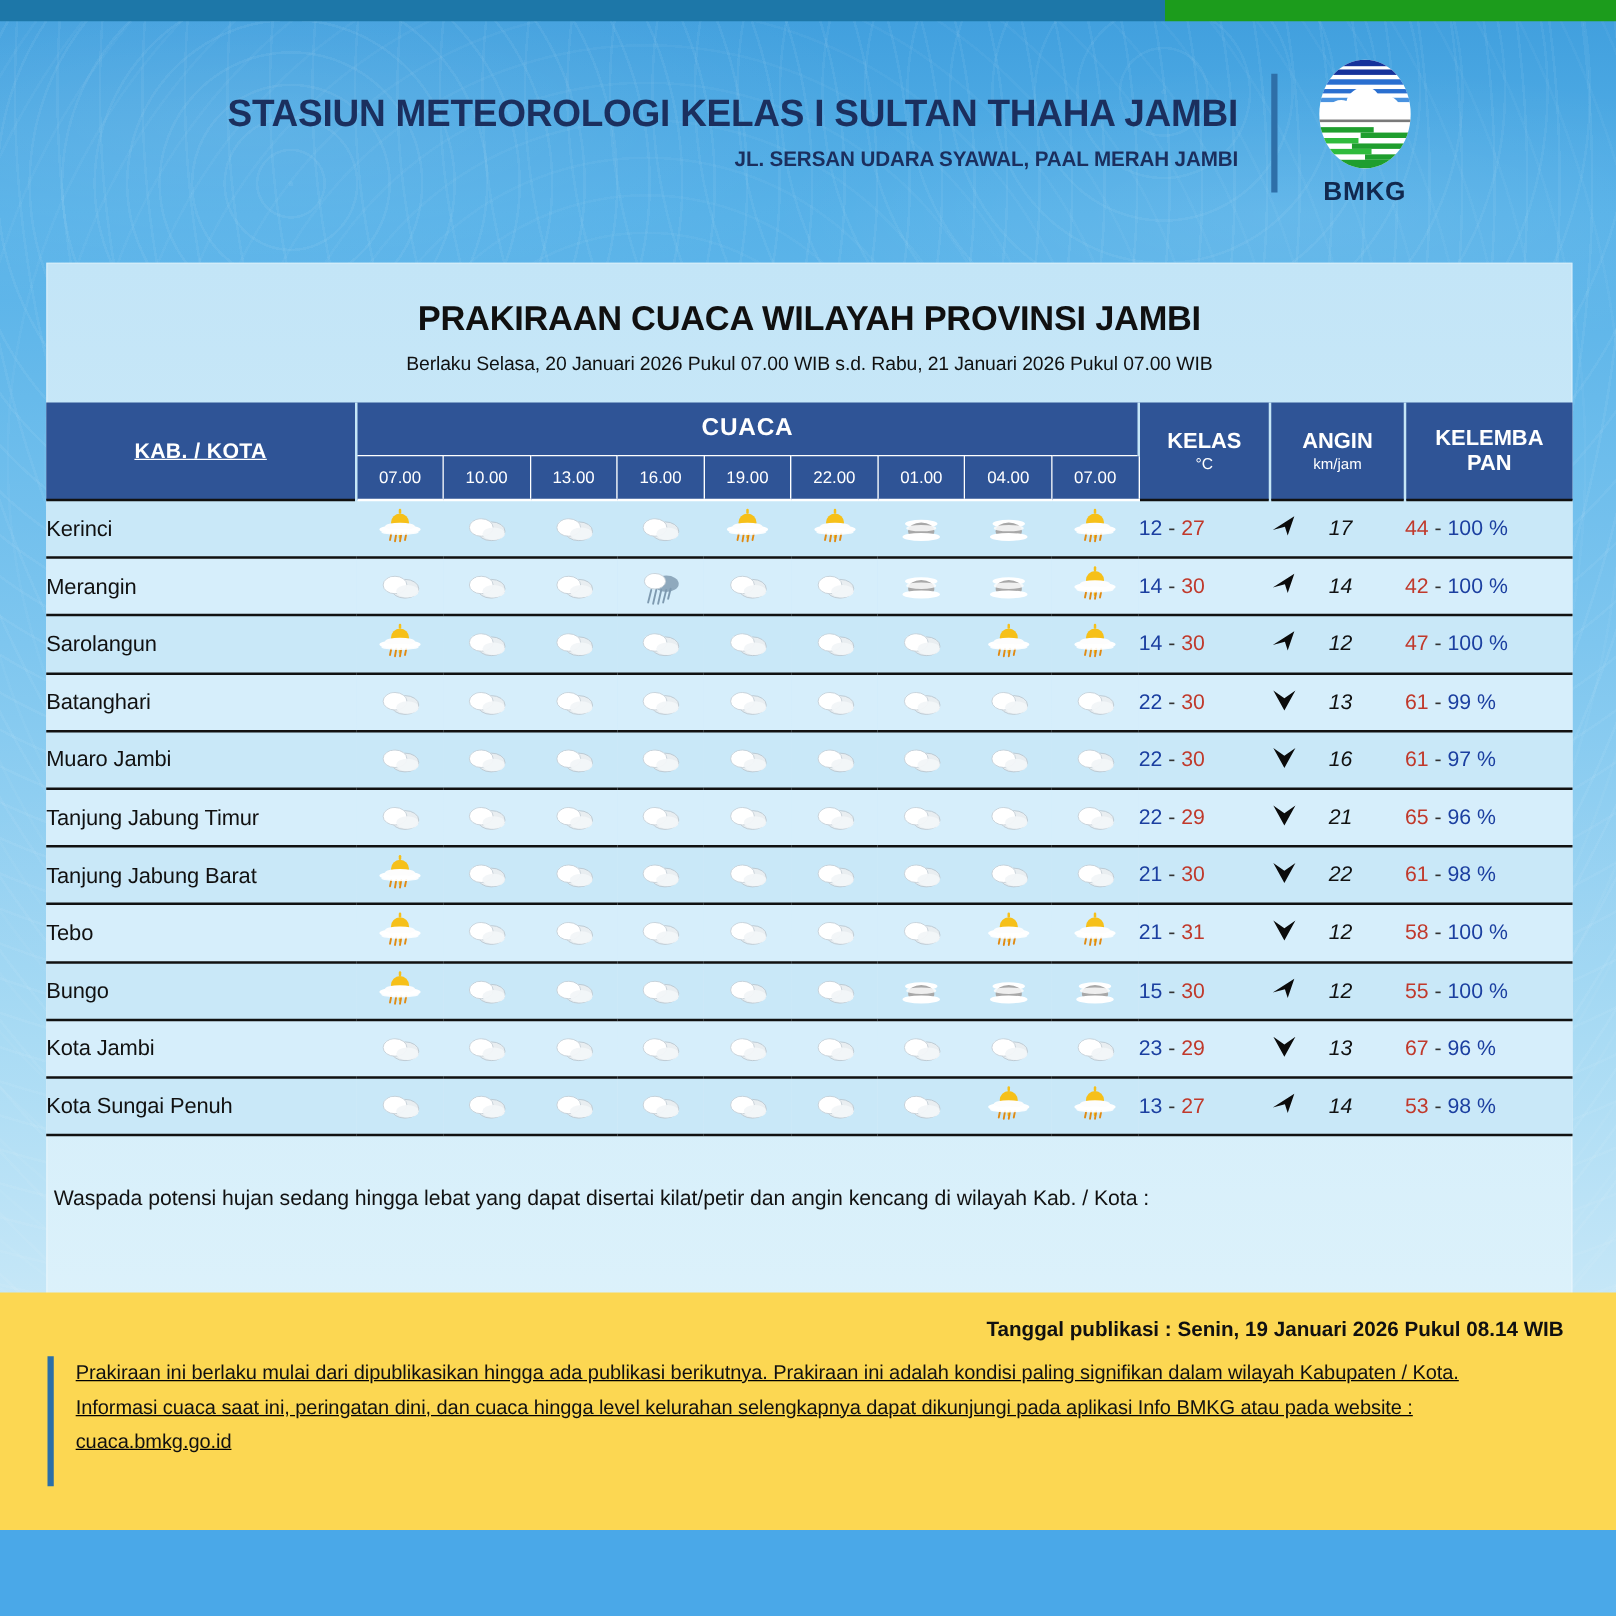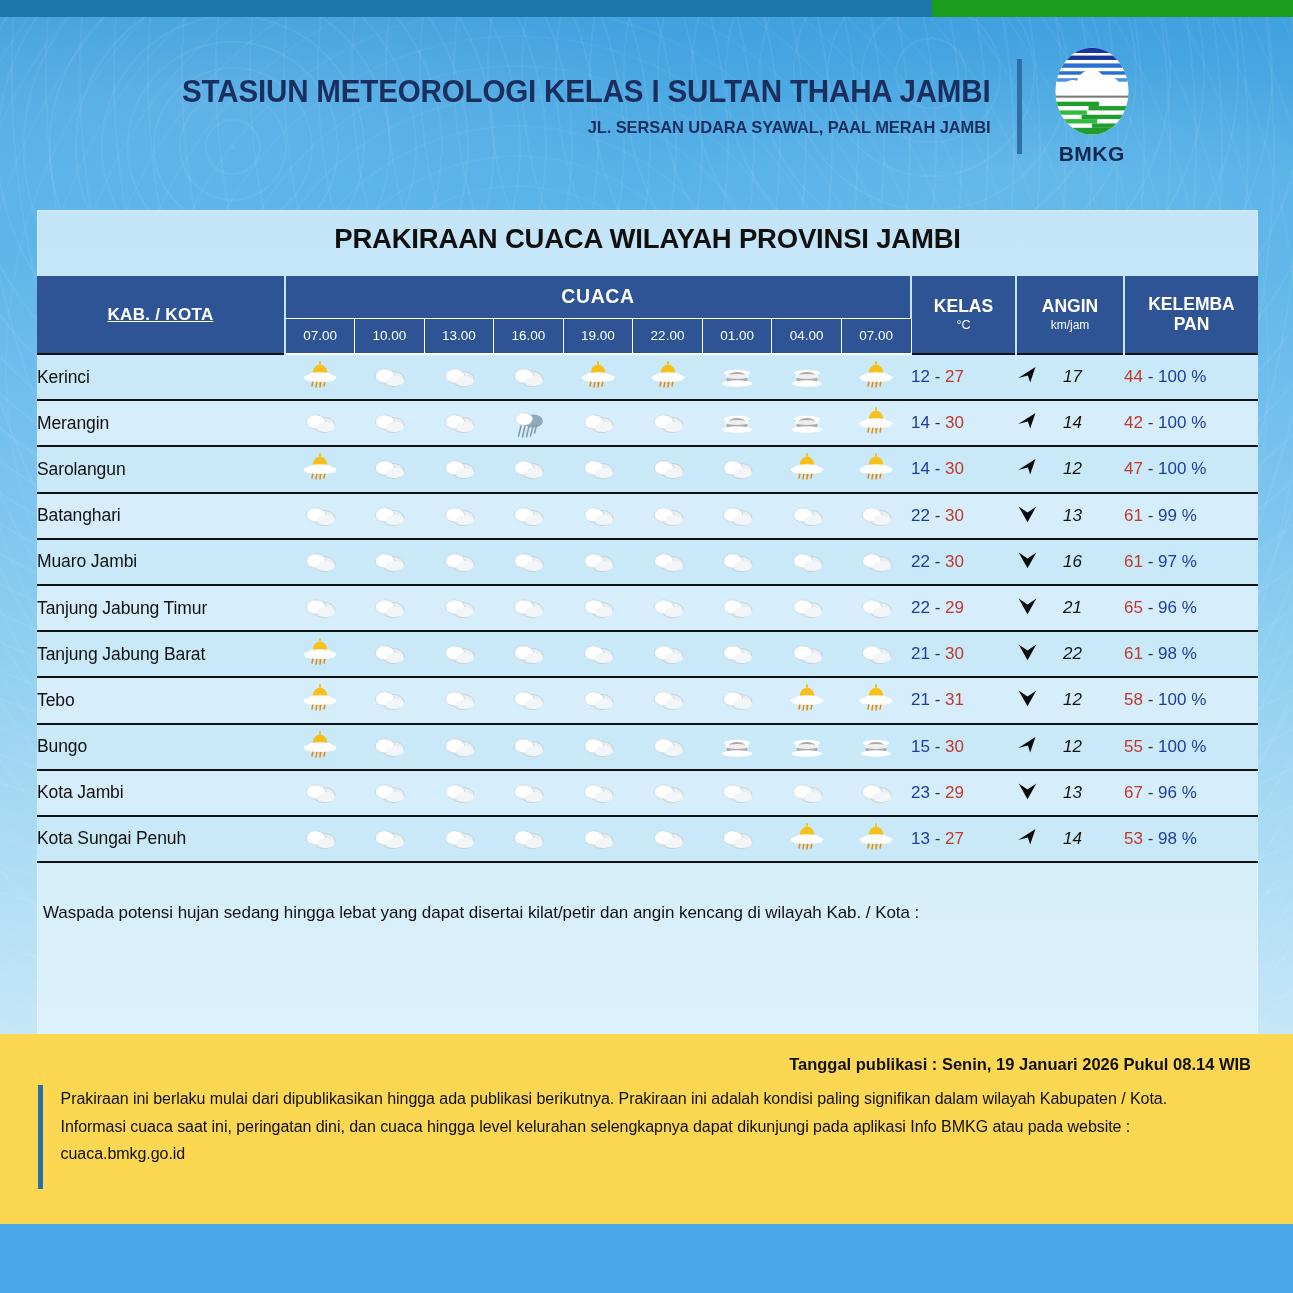--- a/index.html
+++ b/index.html
@@ -63,21 +63,21 @@
   
   .card{
     position:absolute; left:37px; top:210px; width:1221px; height:878px;
     background:#c5e6f7;
     background:linear-gradient(180deg,#c3e5f7 0%, #cdeaf9 40%, #ddf2fb 100%);
     z-index:3;
     box-shadow:0 0 0 1px rgba(255,255,255,.35) inset;
   }
   .card-title{
     text-align:center; font-size:27.5px; font-weight:bold; color:#101010;
-    padding-top:13px; letter-spacing:-0.2px;
+    padding-top:29px; letter-spacing:-0.2px;
   }
   .card-sub{
     text-align:center; font-size:15.5px; color:#101010; margin-top:12px; letter-spacing:-0.1px;
   }
 
   
   table.fc{ border-collapse:collapse; width:1221px; table-layout:fixed; margin-top:21px; }
   table.fc th, table.fc td{ padding:0; }
 
   thead th{
@@ -124,21 +124,21 @@
 
   
   .footer{
     position:absolute; left:0; bottom:0; width:100%; height:190px;
     background:#fcd752; z-index:3;
   }
   .pub-date{
     text-align:right; font-weight:bold; font-size:16.5px; color:#101010;
     padding:21px 42px 0 0;
   }
-  .foot-body{ display:flex; padding:11px 65px 0 38px; }
+  .foot-body{ display:flex; padding:11px 65px 0 38px;text-decoration:underline; }
   .foot-bar{ width:9px; background:#2a6fa8; margin-right:18px; min-height:104px;}
   .foot-text{ font-size:16px; color:#101010; line-height:1.72; letter-spacing:-0.05px;}
 </style>
 </head>
 <body>
 
 <div id="page">
 
   <div class="topbar">
     <div class="seg-blue"></div>
@@ -177,20 +177,21 @@
             <rect x="0" y="94" width="100" height="8" fill="#1f9e2e"></rect>
           </g>
         </svg>
         <div class="bmkg-word">BMKG</div>
       </div>
     </div>
   </div>
 
   <div class="card">
     <div class="card-title">PRAKIRAAN CUACA WILAYAH PROVINSI JAMBI</div>
+    <div class="card-sub">Berlaku Selasa, 20 Januari 2026 Pukul 07.00 WIB s.d. Rabu, 21 Januari 2026 Pukul 07.00 WIB</div>
 
     <table class="fc">
       <thead>
         <tr>
           <th class="kab" rowspan="2">KAB. / KOTA</th>
           <th class="cuaca-group" colspan="9">CUACA</th>
           <th class="suhu" rowspan="2">
             <span>KELAS</span>
             <span class="unit">°C</span>
           </th>

